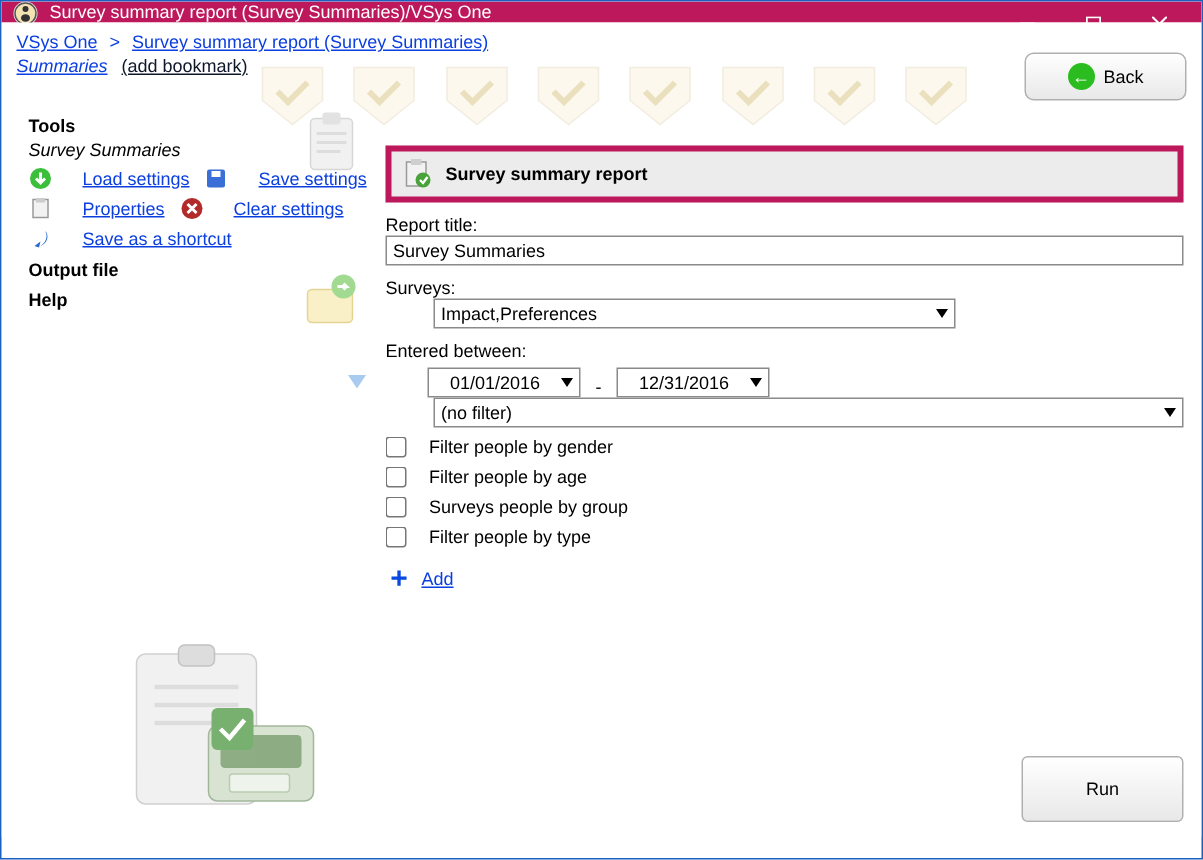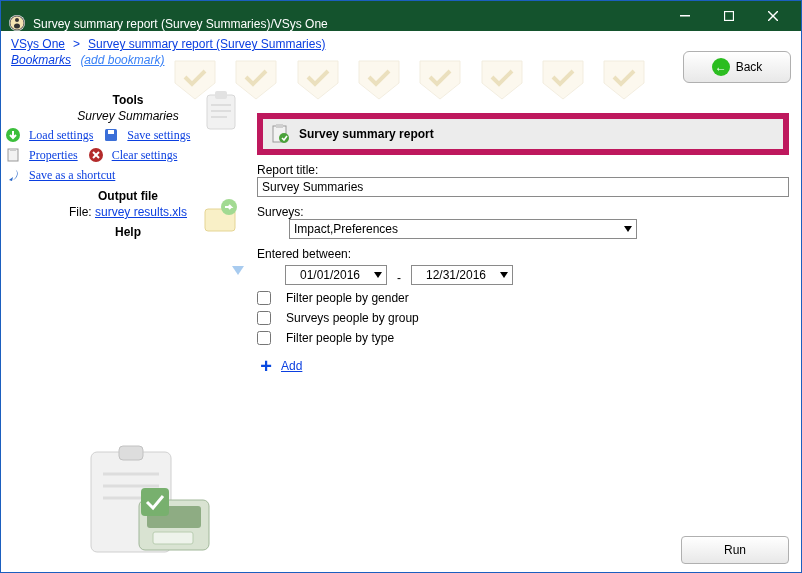--- a/index.html
+++ b/index.html
@@ -1,20 +1,20 @@
 <!DOCTYPE html>
 <html><head>
 <meta charset="utf-8">
 <style>
   * { box-sizing: border-box; }
   html, body { margin: 0; padding: 0; font-family: "Segoe UI", Tahoma, Arial, sans-serif; font-size: 12px; color: #000; }
   body { background: #fff; width: 802px; height: 573px; overflow: hidden; border: 1px solid #1b5fbf; }
 
   
-  .titlebar { height: 30px; background: #14532d; color: #fff; display: flex; align-items: flex-end; padding: 0 6px 0 8px; }
+  .titlebar { height: 14px; background: #be185d; color: #fff; display: flex; align-items: flex-start; padding: 0 6px 0 8px; }
   .titlebar .app-icon { width: 16px; height: 16px; background: #f0f0f0; border-radius: 50%; display: inline-flex; align-items: center; justify-content: center; font-size: 10px; color: #333; margin-right: 8px; }
   .titlebar .title-text { flex: 1; font-size: 12px; }
   .titlebar .win-btn { width: 44px; height: 30px; display: inline-flex; align-items: center; justify-content: center; color: #fff; }
 
   
   .client { position: relative; height: calc(573px - 30px); background: #fff; }
 
   
   .badge-row { position: absolute; top: 28px; left: 170px; right: 120px; height: 48px; overflow: hidden; opacity: 0.25; }
   .badge { width: 48px; height: 42px; display:inline-block; margin-right: 10px; }
@@ -22,47 +22,47 @@
 
   
   .breadcrumb-row { padding: 6px 10px 2px 10px; display:flex; align-items:flex-start; gap:4px; }
   .breadcrumb-row a, .breadcrumb-row span.sep { font-size: 12px; }
   a.link { color: #0b3fe0; text-decoration: underline; cursor: pointer; }
   .sep { color: #0b3fe0; padding: 0 4px; }
 
   
   .bookmarks-row { padding: 0 10px 8px 10px; }
   .bookmarks-row .label { color: #0b3fe0; font-style: italic; text-decoration: underline; margin-right: 6px; }
-  .bookmarks-row .add { color: #3b82f6; font-style: italic; text-decoration: underline; }
+  .bookmarks-row .add { color: #0f172a; text-decoration: underline; }
 
   
   .back-btn { position: absolute; top: 20px; right: 10px; width: 108px; height: 32px; border: 1px solid #b0b0b0; border-radius: 6px; background: linear-gradient(#ffffff,#e8e8e8); display:flex; align-items:center; justify-content:center; gap:6px; font-size: 12px; cursor:pointer; }
   .back-btn .arrow { width:18px; height:18px; background:#2bbd20; border-radius:50%; display:inline-flex; align-items:center; justify-content:center; color:#fff; font-weight:bold; font-size:12px; }
 
   
   .columns { position:absolute; top:52px; left:0; right:0; bottom:46px; display:flex; }
-  .sidebar { width: 250px; padding: 4px 0 0 4px; text-align: center; }
+  .sidebar { width: 250px; padding: 4px 0 0 18px; }
   .main { flex:1; padding: 4px 12px 0 6px; position:relative; }
 
   
   .side-head { font-weight: bold; margin-top: 6px; }
   .side-sub { font-style: italic; margin: 2px 0 4px 0; }
   .side-links { display:flex; flex-wrap:wrap; column-gap:10px; row-gap:4px; align-items:center; }
-  .side-links .item { display:inline-flex; align-items:center; gap:8px; white-space:nowrap;font-family:Liberation Serif, serif; }
+  .side-links .item { display:inline-flex; align-items:center; gap:20px; white-space:nowrap; }
   .mini-icon { width:16px; height:16px; display:inline-block; }
   .side-sec { }
   .file-line { margin-top:2px; }
 
   .sidebar-deco { position:absolute; width:44px; height:44px; opacity:0.6; }
   .deco-clip { top: 58px; left: 198px; }
   .deco-folder { top: 164px; left: 198px; }
   .deco-help { top: 230px; left: 228px; width:18px; height:18px; }
 
   
-  .panel-head { display:flex; align-items:center; gap:8px; background:#ececec; border:6px solid #be185d; padding:4px 6px; margin-top:26px; }
+  .panel-head { display:flex; align-items:center; gap:8px; background:#ececec; border:4px solid #be185d; padding:4px 6px; margin-top:26px; }
   .panel-head .head-icon { width:22px; height:22px; }
   .panel-title { font-weight:bold; }
 
   .field-label { margin-top:8px; }
   .text-input { width:100%; height:20px; border:1px solid #8a8a8a; padding:1px 4px; font: inherit; }
   .select-wrap { position:relative;padding-left:32px; }
   .select-btn { width:100%; height:20px; border:1px solid #8a8a8a; background:#fff; padding:1px 18px 1px 4px; text-align:left; font:inherit; position:relative; }
   .select-btn::after { content:""; position:absolute; right:4px; top:6px; border-left:4px solid transparent; border-right:4px solid transparent; border-top:6px solid #000; }
 
   .date-row { display:flex; align-items:flex-end; gap:8px; margin-top:4px; }
@@ -74,21 +74,21 @@
   .chk-row { display:flex; align-items:center; gap:15px; margin-top:6px; }
   .chk-row input { width:14px; height:14px; margin:0; }
 
   .add-row { display:flex; align-items:center; gap:6px; margin-top:12px; }
   .plus-icon { width:18px; height:18px; display:inline-flex; align-items:center; justify-content:center; color:#0949e0; font-size:20px; font-weight:bold; line-height:18px; }
 
   
   .big-deco { position:absolute; left:80px; bottom:10px; width:140px; height:120px; opacity:0.7; }
 
   
-  .run-btn { position:absolute; right:12px; bottom:10px; width:108px; height:28px; border:1px solid #b0b0b0; border-radius:4px; background: linear-gradient(#ffffff,#e8e8e8); cursor:pointer; font:inherit; }
+  .run-btn { position:absolute; right:12px; bottom:10px; width:108px; height:44px; border:1px solid #b0b0b0; border-radius:4px; background: linear-gradient(#ffffff,#e8e8e8); cursor:pointer; font:inherit; }
 
 </style>
 </head>
 <body>
 
 <div class="titlebar">
   <span class="app-icon">
     <svg viewBox="0 0 16 16">
         <circle cx="8" cy="8" r="7" fill="#f4e3b2" stroke="#555"></circle>
         <circle cx="8" cy="5" r="2" fill="#333"></circle>
@@ -116,21 +116,21 @@
 
 <div class="client">
 
   <div class="breadcrumb-row">
     <a class="link">VSys One</a>
     <span class="sep">&gt;</span>
     <a class="link">Survey summary report (Survey Summaries)</a>
   </div>
 
   <div class="bookmarks-row">
-    <a class="label link">Bookmarks</a>
+    <a class="label link">Summaries</a>
     <a class="add link">(add bookmark)</a>
   </div>
 
   <div class="badge-row">
     <span class="badge"><svg viewBox="0 0 48 42">
           <path d="M4 2h40v22l-20 16L4 24z" fill="#f7e6be" stroke="#cbb680"></path>
           <path d="M14 18l7 7 13-13" fill="none" stroke="#b38700" stroke-width="4"></path>
         </svg></span>
     <span class="badge"><svg viewBox="0 0 48 42">
           <path d="M4 2h40v22l-20 16L4 24z" fill="#f7e6be" stroke="#cbb680"></path>
@@ -228,23 +228,20 @@
           <span class="mini-icon"><svg viewBox="0 0 16 16">
                 <path d="M10 2c3 2 3 8-2 11 3-1 6-5 4-9" fill="#2a68c9"></path>
                 <path d="M4 13l4-3-1 4z" fill="#2a68c9"></path>
               </svg></span>
           <a class="link">Save as a shortcut</a>
         </span>
       </div>
 
       <div class="side-sec">
         <div class="side-head">Output file</div>
-        <div class="file-line">
-          <span>File: </span><a class="link">survey results.xls</a>
-        </div>
       </div>
 
       <div class="side-sec">
         <div class="side-head">Help</div>
       </div>
     </div>
 
     <div class="main">
       <div class="panel-head">
         <span class="head-icon"><svg viewBox="0 0 22 22">
@@ -265,24 +262,31 @@
       </div>
 
       <div class="field-label">Entered between:</div>
       <div class="date-row">
         <span class="pad"></span>
         <button class="date-pick">01/01/2016</button>
         <span class="dash">-</span>
         <button class="date-pick">12/31/2016</button>
       </div>
 
+      <div class="select-wrap">
+        <button class="select-btn">(no filter)</button>
+      </div>
 
       <label class="chk-row">
         <input type="checkbox" style="">
         <span>Filter people by gender</span>
+      </label>
+      <label class="chk-row">
+        <input type="checkbox" style="">
+        <span>Filter people by age</span>
       </label>
       <label class="chk-row">
         <input type="checkbox" style="">
         <span>Surveys people by group</span>
       </label>
       <label class="chk-row">
         <input type="checkbox" style="">
         <span>Filter people by type</span>
       </label>
 

